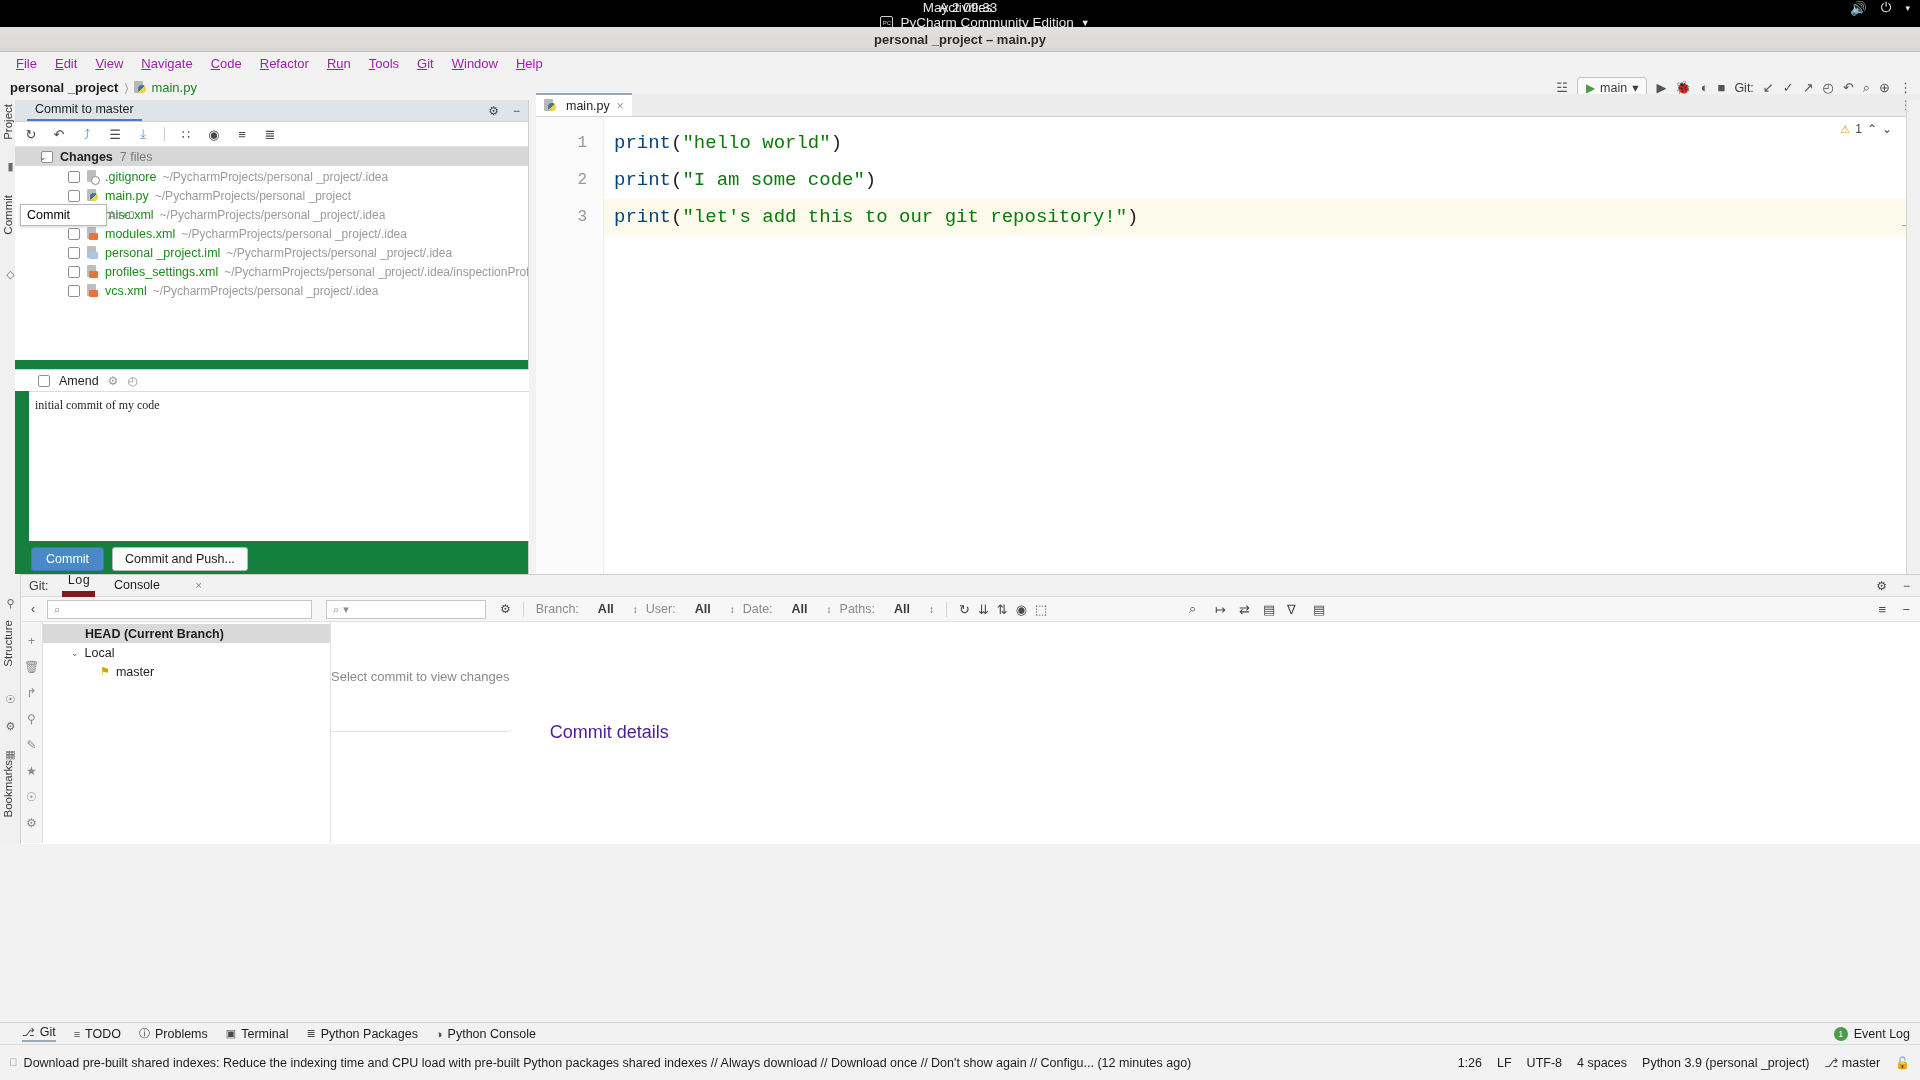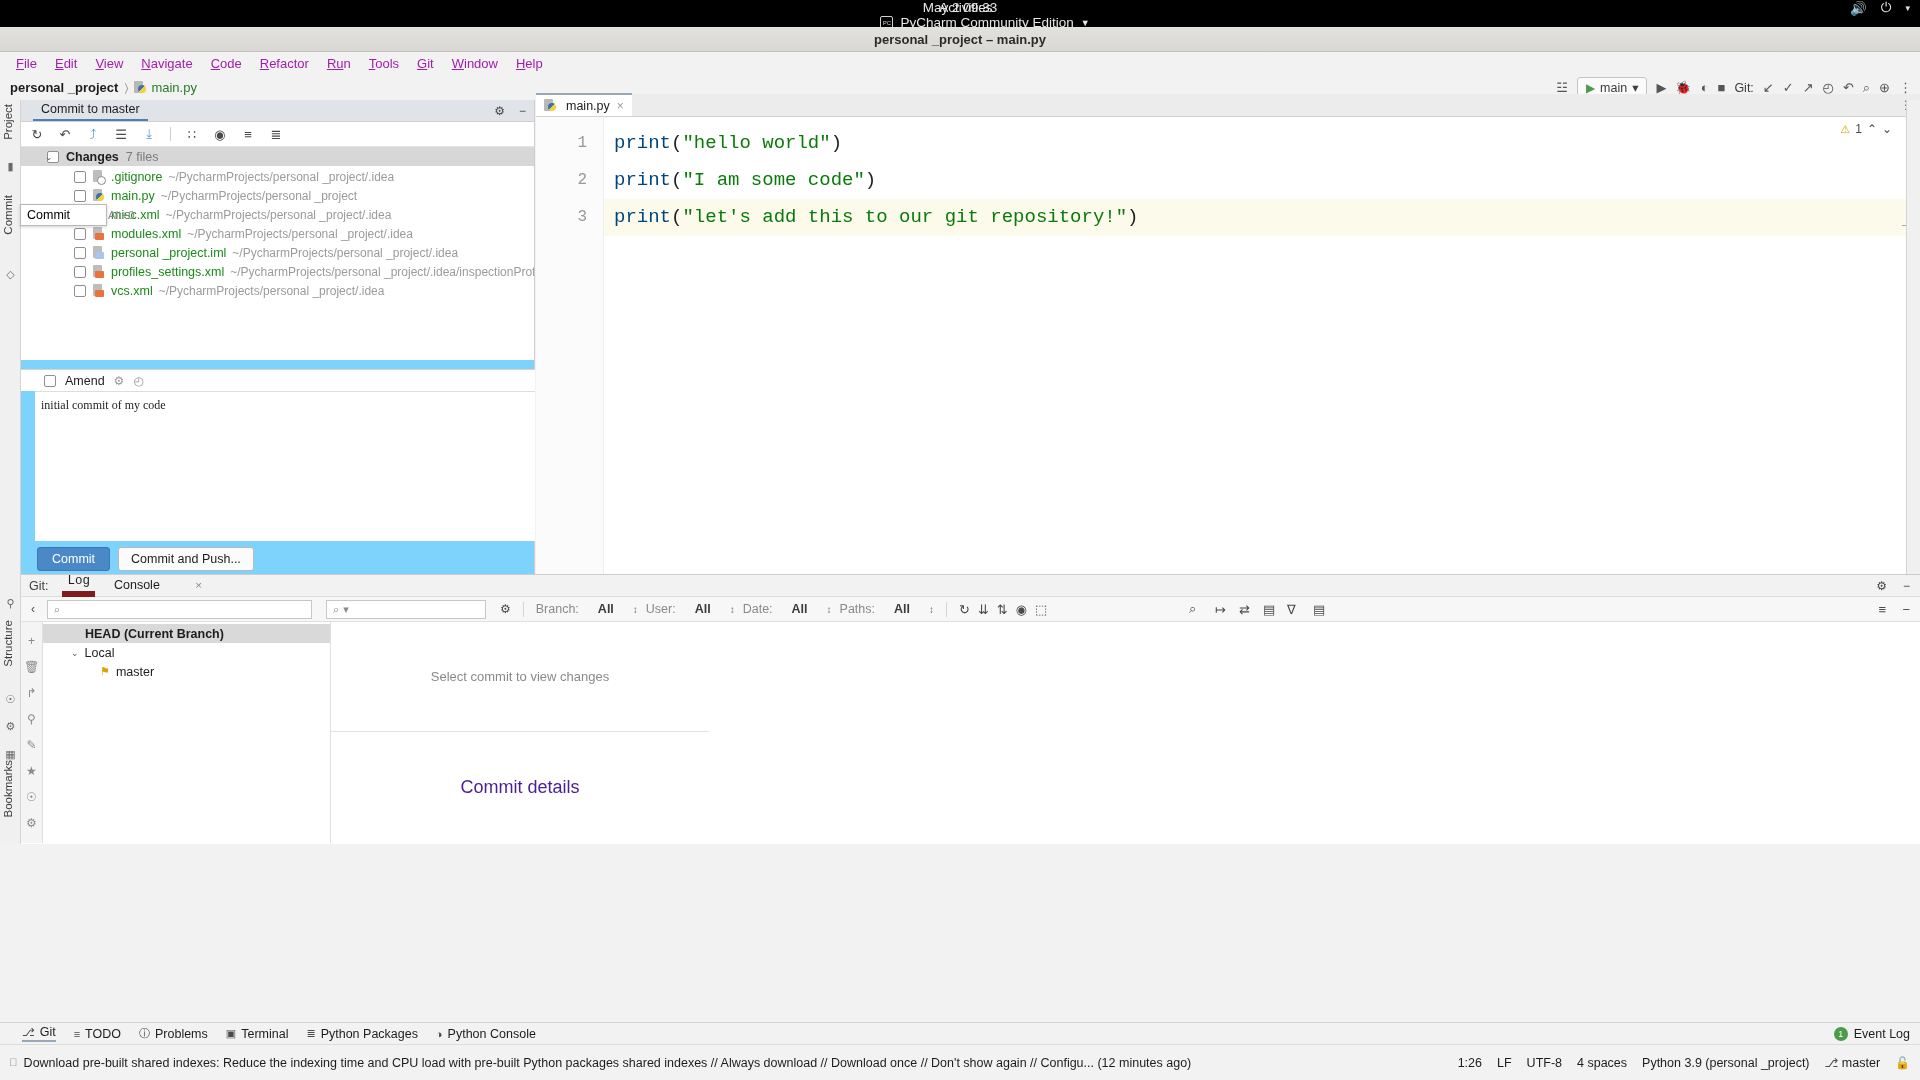--- a/index.html
+++ b/index.html
@@ -101,22 +101,22 @@
     writing-mode: vertical-rl; transform: rotate(180deg);
     font-size: 11.5px; color: #3c3c3c; white-space: nowrap;
   }
   .vicon {
     position: absolute; left: 4px; width: 13px; height: 13px;
     font-size: 11px; color: #6b6b6b; text-align: center; line-height: 13px;
   }
 
   
   .commit-win {
-    position: absolute; top: 100px; left: 21px; width: 514px; height: 474px;
-    background: #7dd3fc; border-right: 1px solid #cfcdcb;
+    position: absolute; top: 100px; left: 15px; width: 514px; height: 474px;
+    background: #15803d; border-right: 1px solid #cfcdcb;
   }
   .commit-header {
     height: 22px; background: #e0e3e8; display: flex; align-items: center;
     position: relative; border-bottom: 1px solid #d2d0ce;
   }
   .commit-tab {
     margin-left: 12px; font-size: 12.5px; color: #1d1d1d;
     padding: 2px 8px 3px; border-bottom: 2px solid #4a7fbd;
   }
   .hdr-icons { position: absolute; right: 8px; display: flex; gap: 14px; color: #4a4a4a; font-size: 12px; }
@@ -311,21 +311,21 @@
   .commits-pane {
     flex: 1; background: #fff; border-right: 1px solid #e2e0de;
     display: flex; flex-direction: column; align-items: center; justify-content: center;
     gap: 6px;
   }
   .no-commits { color: #8a8a8a; font-size: 13px; }
   .commit-link { color: #2a6db5; font-size: 13px; }
   .commit-link .shortcut { color: #3c3c3c; }
 
   .details-pane {
-    width: 378px; background: #fff; display: flex; flex-direction: column;
+    width: 378px; background: #fff; display: flex; flex-direction: row;
   }
   .details-top {
     height: 110px; display: flex; align-items: center; justify-content: center;
     border-bottom: 1px solid #e2e0de; color: #8a8a8a; font-size: 13px;
   }
   .details-bot {
     flex: 1; display: flex; align-items: center; justify-content: center;
     color: #4c1d95; font-size: 18px;
   }
 

